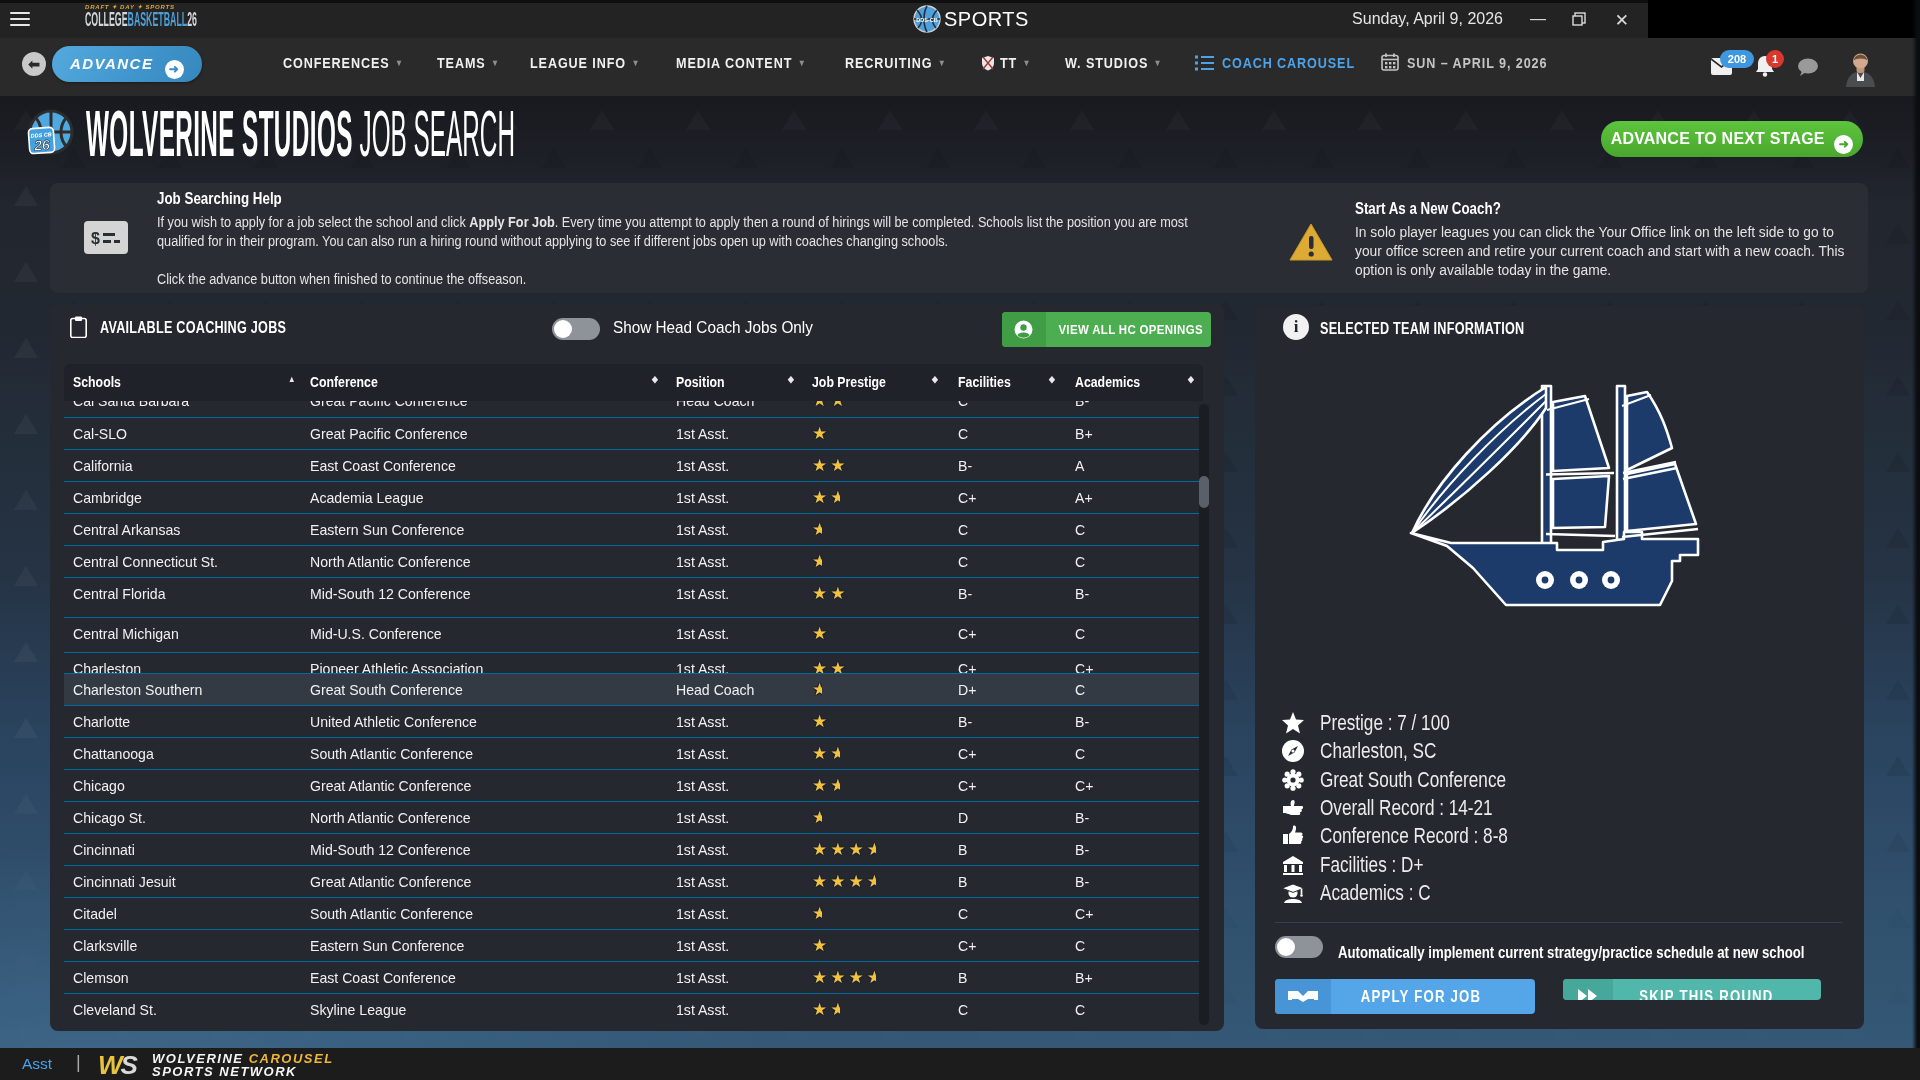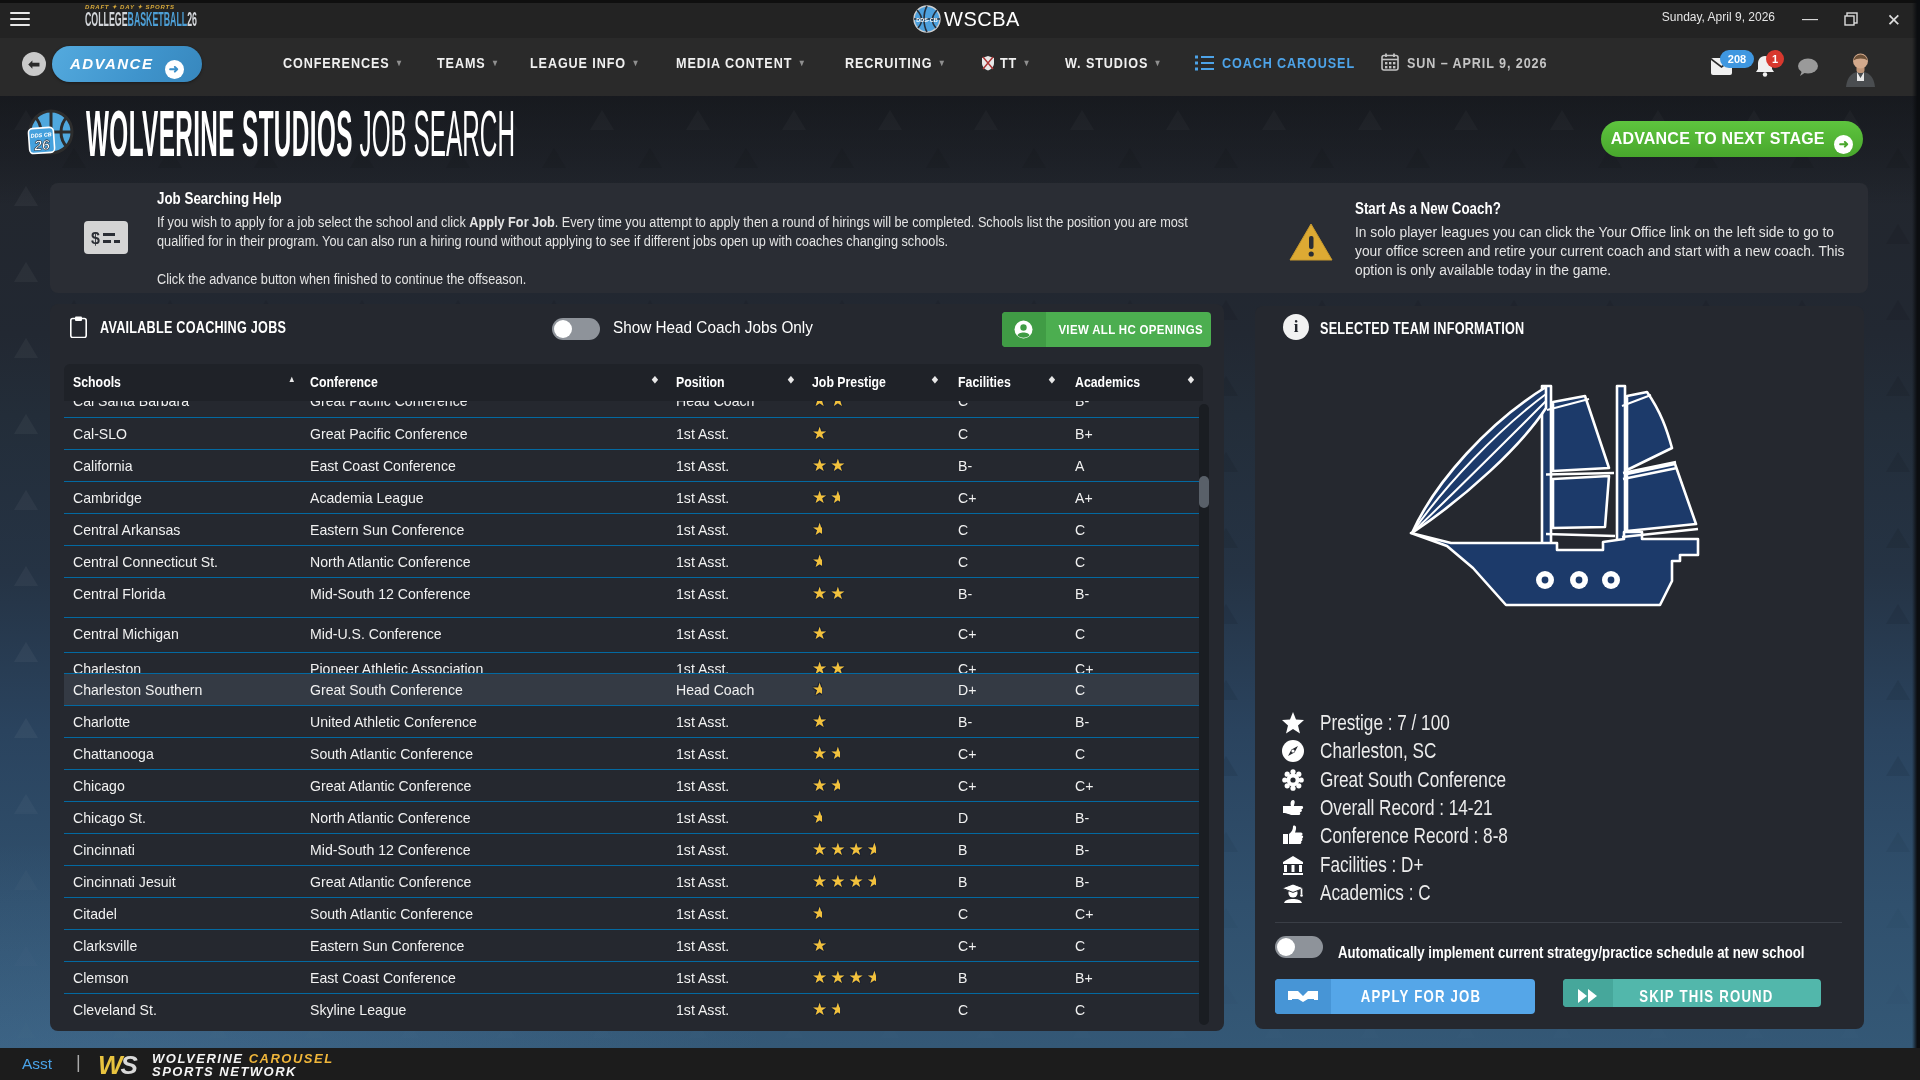--- a/index.html
+++ b/index.html
@@ -1,31 +1,31 @@
 <!DOCTYPE html>
 <html><head>
 <meta charset="utf-8">
 <style>
   * { margin:0; padding:0; box-sizing:border-box; }
   html,body { width:1920px; height:1080px; overflow:hidden; background:#000; }
   body { font-family:"Liberation Sans", sans-serif; position:relative; }
   .abs { position:absolute; }
 
   
-  #titlebar { position:absolute; left:0; top:0; width:1920px; height:38px; background:#232323; }
+  #titlebar { position:absolute; left:0; top:0; width:1648px; height:38px; background:#232323; }
   #titlebar .topedge { position:absolute; left:0; top:0; width:100%; height:3px; background:#0f0f0f; }
   .burger span { display:block; width:20px; height:2.5px; background:#e8e8e8; margin:3.5px 0; border-radius:1px; }
   #ddslogo { position:absolute; left:85px; top:3px; }
   #dds-top { font-size:6px; letter-spacing:0.8px; color:#d8a93a; font-weight:bold; font-style:italic; }
   #dds-main { font-size:20px; font-weight:bold; margin-top:-2px; letter-spacing:0px;
       transform:scaleX(0.44); transform-origin:left; white-space:nowrap; }
   #dds-main .c1 { color:#d3d6da; }
   #dds-main .c2 { color:#4d9fd6; }
   #wscba { position:absolute; left:944px; top:8px; color:#fff; font-size:20px; letter-spacing:0.5px; }
-  #date-top { position:absolute; right:145px; top:10px; color:#e5e5e5; font-size:12px; }
+  #date-top { position:absolute; right:145px; top:10px; color:#e5e5e5; font-size:16px; }
   .winbtn { position:absolute; top:10px; color:#dcdcdc; font-size:16px; }
 
   
   #navbar { position:absolute; left:0; top:38px; width:1920px; height:58px; background:#2a2a2a; }
   .backbtn { position:absolute; left:22px; top:14px; width:24px; height:24px; border-radius:50%;
      background:#c9c9c9; color:#2a2a2a; text-align:center; font-size:14px; line-height:24px; font-weight:bold; }
   .advbtn { position:absolute; left:52px; top:8px; width:150px; height:36px; border-radius:18px;
      background:linear-gradient(120deg,#54aade 0%,#3f94cc 60%,#3787bd 100%);
      color:#fff; font-weight:bold; font-style:italic; font-size:15px; letter-spacing:1.5px;
      text-align:center; line-height:36px; box-shadow:0 1px 3px rgba(0,0,0,.4); }
@@ -111,21 +111,21 @@
   #banner span { position:absolute; left:17px; top:8px; color:#f0b93d; font-size:24px; font-weight:bold;
       transform:scaleX(0.79); transform-origin:left; white-space:nowrap; }
   .inforow { position:absolute; left:65px; color:#ececec; font-size:22px; white-space:nowrap;
       transform:scaleX(0.78); transform-origin:left; }
   .infoic { position:absolute; left:26px; }
   #rdivider { position:absolute; left:20px; top:616px; width:567px; height:1px; background:#3a3e46; }
   #rpanel .togglelabel { position:absolute; left:83px; top:637px; color:#fff; font-size:16.5px; font-weight:bold;
      white-space:nowrap; transform:scaleX(0.80); transform-origin:left; }
   .bluebtn { position:absolute; left:20px; top:673px; width:260px; height:35px; border-radius:4px; background:#55a6e8; overflow:hidden; }
   .bluebtn .icarea { position:absolute; left:0; top:0; width:56px; height:35px; background:#4795d6; }
-  .tealbtn { position:absolute; left:308px; top:673px; width:258px; height:28px; border-radius:4px; background:#52b7ab; overflow:hidden; }
+  .tealbtn { position:absolute; left:308px; top:673px; width:258px; height:21px; border-radius:4px; background:#52b7ab; overflow:hidden; }
   .tealbtn .icarea { position:absolute; left:0; top:0; width:50px; height:35px; background:#46a79b; }
   .btnlbl { position:absolute; left:0; top:0; width:100%; text-align:center; line-height:35px;
      color:#fff; font-size:16.5px; font-weight:bold; letter-spacing:1.5px; transform:scaleX(0.8); }
 
   
   #footer { position:absolute; left:0; top:1048px; width:1920px; height:32px; background:#1c1c1c; }
   #footer .news { position:absolute; left:22px; top:7px; color:#4aa3e8; font-size:15.5px; }
   #footer .sep { position:absolute; left:76px; top:4px; color:#aaa; font-size:18px; }
   .wsmark { position:absolute; left:98px; top:2px; font-size:26px; font-weight:bold; font-style:italic; letter-spacing:-2px; }
   .wsl1 { position:absolute; left:152px; top:3px; font-size:13px; font-weight:bold; font-style:italic; color:#f5f5f5; letter-spacing:1.5px; white-space:nowrap; }
@@ -158,21 +158,21 @@
     </div>
   <div id="ddslogo">
     <div id="dds-top">DRAFT&nbsp;✦&nbsp;DAY&nbsp;✦&nbsp;SPORTS</div>
     <div id="dds-main"><span class="c1">COLLEGE</span><span class="c2">BASKETBALL</span><span class="c1">26</span></div>
   </div>
   <svg class="abs" style="left:913px; top:5px;" width="28" height="28" viewBox="0 0 28 28">
     <circle cx="14" cy="14" r="13" fill="#4da0dc" stroke="#cfcfcf" stroke-width="1.4"></circle>
     <path d="M4,5 C10,12 10,17 5,23 M24,5 C18,12 18,17 23,23 M1,14 L27,14 M14,1 C10,8 10,20 14,27" stroke="#26303c" stroke-width="1.6" fill="none"></path>
     <text x="14" y="16.5" font-size="5.5" fill="#fff" text-anchor="middle" font-weight="bold">DDS·CB</text>
   </svg>
-  <div id="wscba">WSCBA</div>
+  <div id="wscba">SPORTS</div>
   <div id="date-top">Sunday, April 9, 2026</div>
   <div class="winbtn" style="right:102px;">—</div>
   <svg class="winbtn" style="right:62px; top:12px;" width="14" height="14" viewBox="0 0 14 14">
     <rect x="3" y="1" width="10" height="10" fill="none" stroke="#dcdcdc" stroke-width="1.4"></rect>
     <rect x="1" y="4" width="9" height="9" fill="#232323" stroke="#dcdcdc" stroke-width="1.4"></rect>
   </svg>
   <div class="winbtn" style="right:19px; font-size:17px;">✕</div>
 </div>
 
 <div id="navbar">

